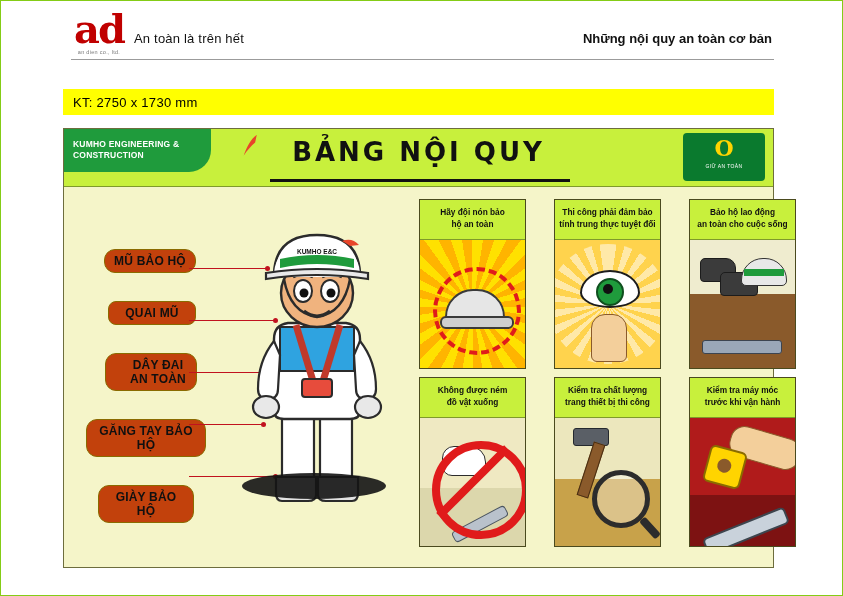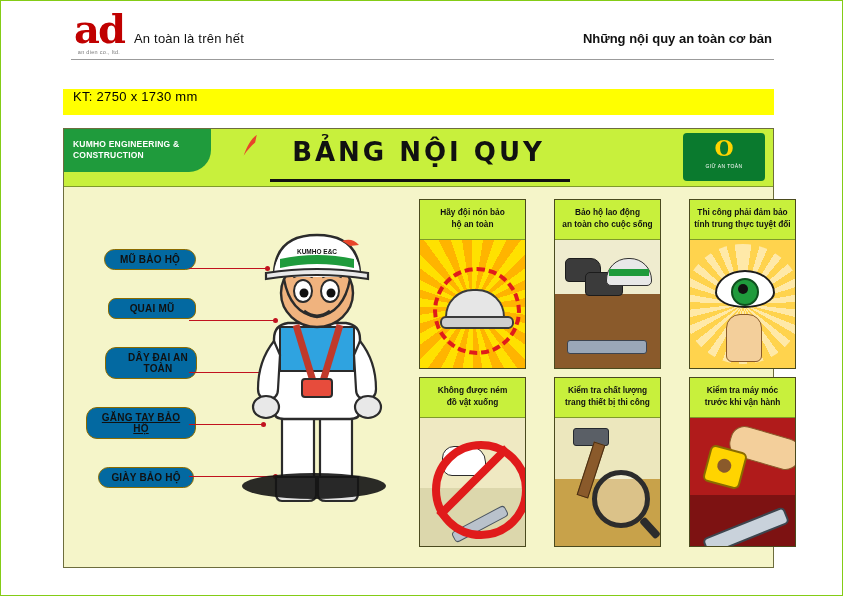--- a/index.html
+++ b/index.html
@@ -73,20 +73,21 @@
   }
 
   
   .size-bar {
     position: absolute;
     left: 62px; top: 88px;
     width: 711px;
     height: 26px;
     background: #ffff00;
     display: flex;
+    align-items: center;
   }
   .size-bar-text {
     font-size: 13px;
     color: #000000;
     padding-left: 10px;
     letter-spacing: 0.3px;
   }
 
   
   .poster {
@@ -173,36 +174,36 @@
     margin-top: 4px;
   }
 
   
   .labels {
     position: absolute;
     left: 22px; top: 120px;
     width: 130px;
   }
   .label-pill {
-    background: #0369a1;
+    background: #c2410c;
     border: 1.4px solid #8a6b00;
     border-radius: 11px;
-    font-size: 10px;
+    font-size: 12px;
     font-weight: bold;
     color: #101010;
     text-align: center;
     padding: 4px 6px;
     margin-bottom: 28px;
     box-sizing: border-box;
     letter-spacing: 0.2px;
   }
   .label-pill.p1 { width: 92px; margin-left: 18px; }
   .label-pill.p2 { width: 88px; margin-left: 22px; border-radius: 8px; }
   .label-pill.p3 { width: 92px; margin-left: 19px; padding-left: 20px; }
-  .label-pill.p4 { width: 110px; margin-left: 0px; text-decoration: underline; }
+  .label-pill.p4 { width: 120px; margin-left: 0px; }
   .label-pill.p5 { width: 96px; margin-left: 12px; }
 
   .leader {
     position: absolute;
     height: 1.4px;
     background: #c1121f;
   }
   .leader::after {
     content: "";
     position: absolute;
@@ -576,40 +577,40 @@
         <div class="card-title" style="white-space:pre-line;">Hãy đội nón bảo
 hộ an toàn</div>
         <div class="card-art">
           <div class="rays"></div>
           <div class="dash-ring"></div>
           <div class="helmet1"></div>
         </div>
       </div>
 
       <div class="card">
+        <div class="card-title" style="white-space:pre-line;">Thi công phải đảm bảo
+tính trung thực tuyệt đối</div>
+        <div class="card-art">
+          <div class="eye-bg"></div>
+          <div class="eye"></div>
+          <div class="iris"></div>
+          <div class="pupil"></div>
+          <div class="hand-up"></div>
+        </div>
+      </div>
+
+      <div class="card">
         <div class="card-title" style="white-space:pre-line;">Bảo hộ lao động
 an toàn cho cuộc sống</div>
         <div class="card-art">
           <div class="ground-brown"></div>
           <div class="boot" style="left:10px; top:18px; width:34px; height:22px;"></div>
           <div class="boot" style="left:30px; top:32px; width:36px; height:22px;"></div>
           <div class="helmet2"></div>
           <div class="belt"></div>
-        </div>
-      </div>
-
-      <div class="card">
-        <div class="card-title" style="white-space:pre-line;">Thi công phải đảm bảo
-tính trung thực tuyệt đối</div>
-        <div class="card-art">
-          <div class="eye-bg"></div>
-          <div class="eye"></div>
-          <div class="iris"></div>
-          <div class="pupil"></div>
-          <div class="hand-up"></div>
         </div>
       </div>
 
       <div class="card">
         <div class="card-title" style="white-space:pre-line;">Không được ném
 đồ vật xuống</div>
         <div class="card-art">
           <div class="split-bg"></div>
           <div class="wrench"></div>
           <div class="hand-throw"></div>

